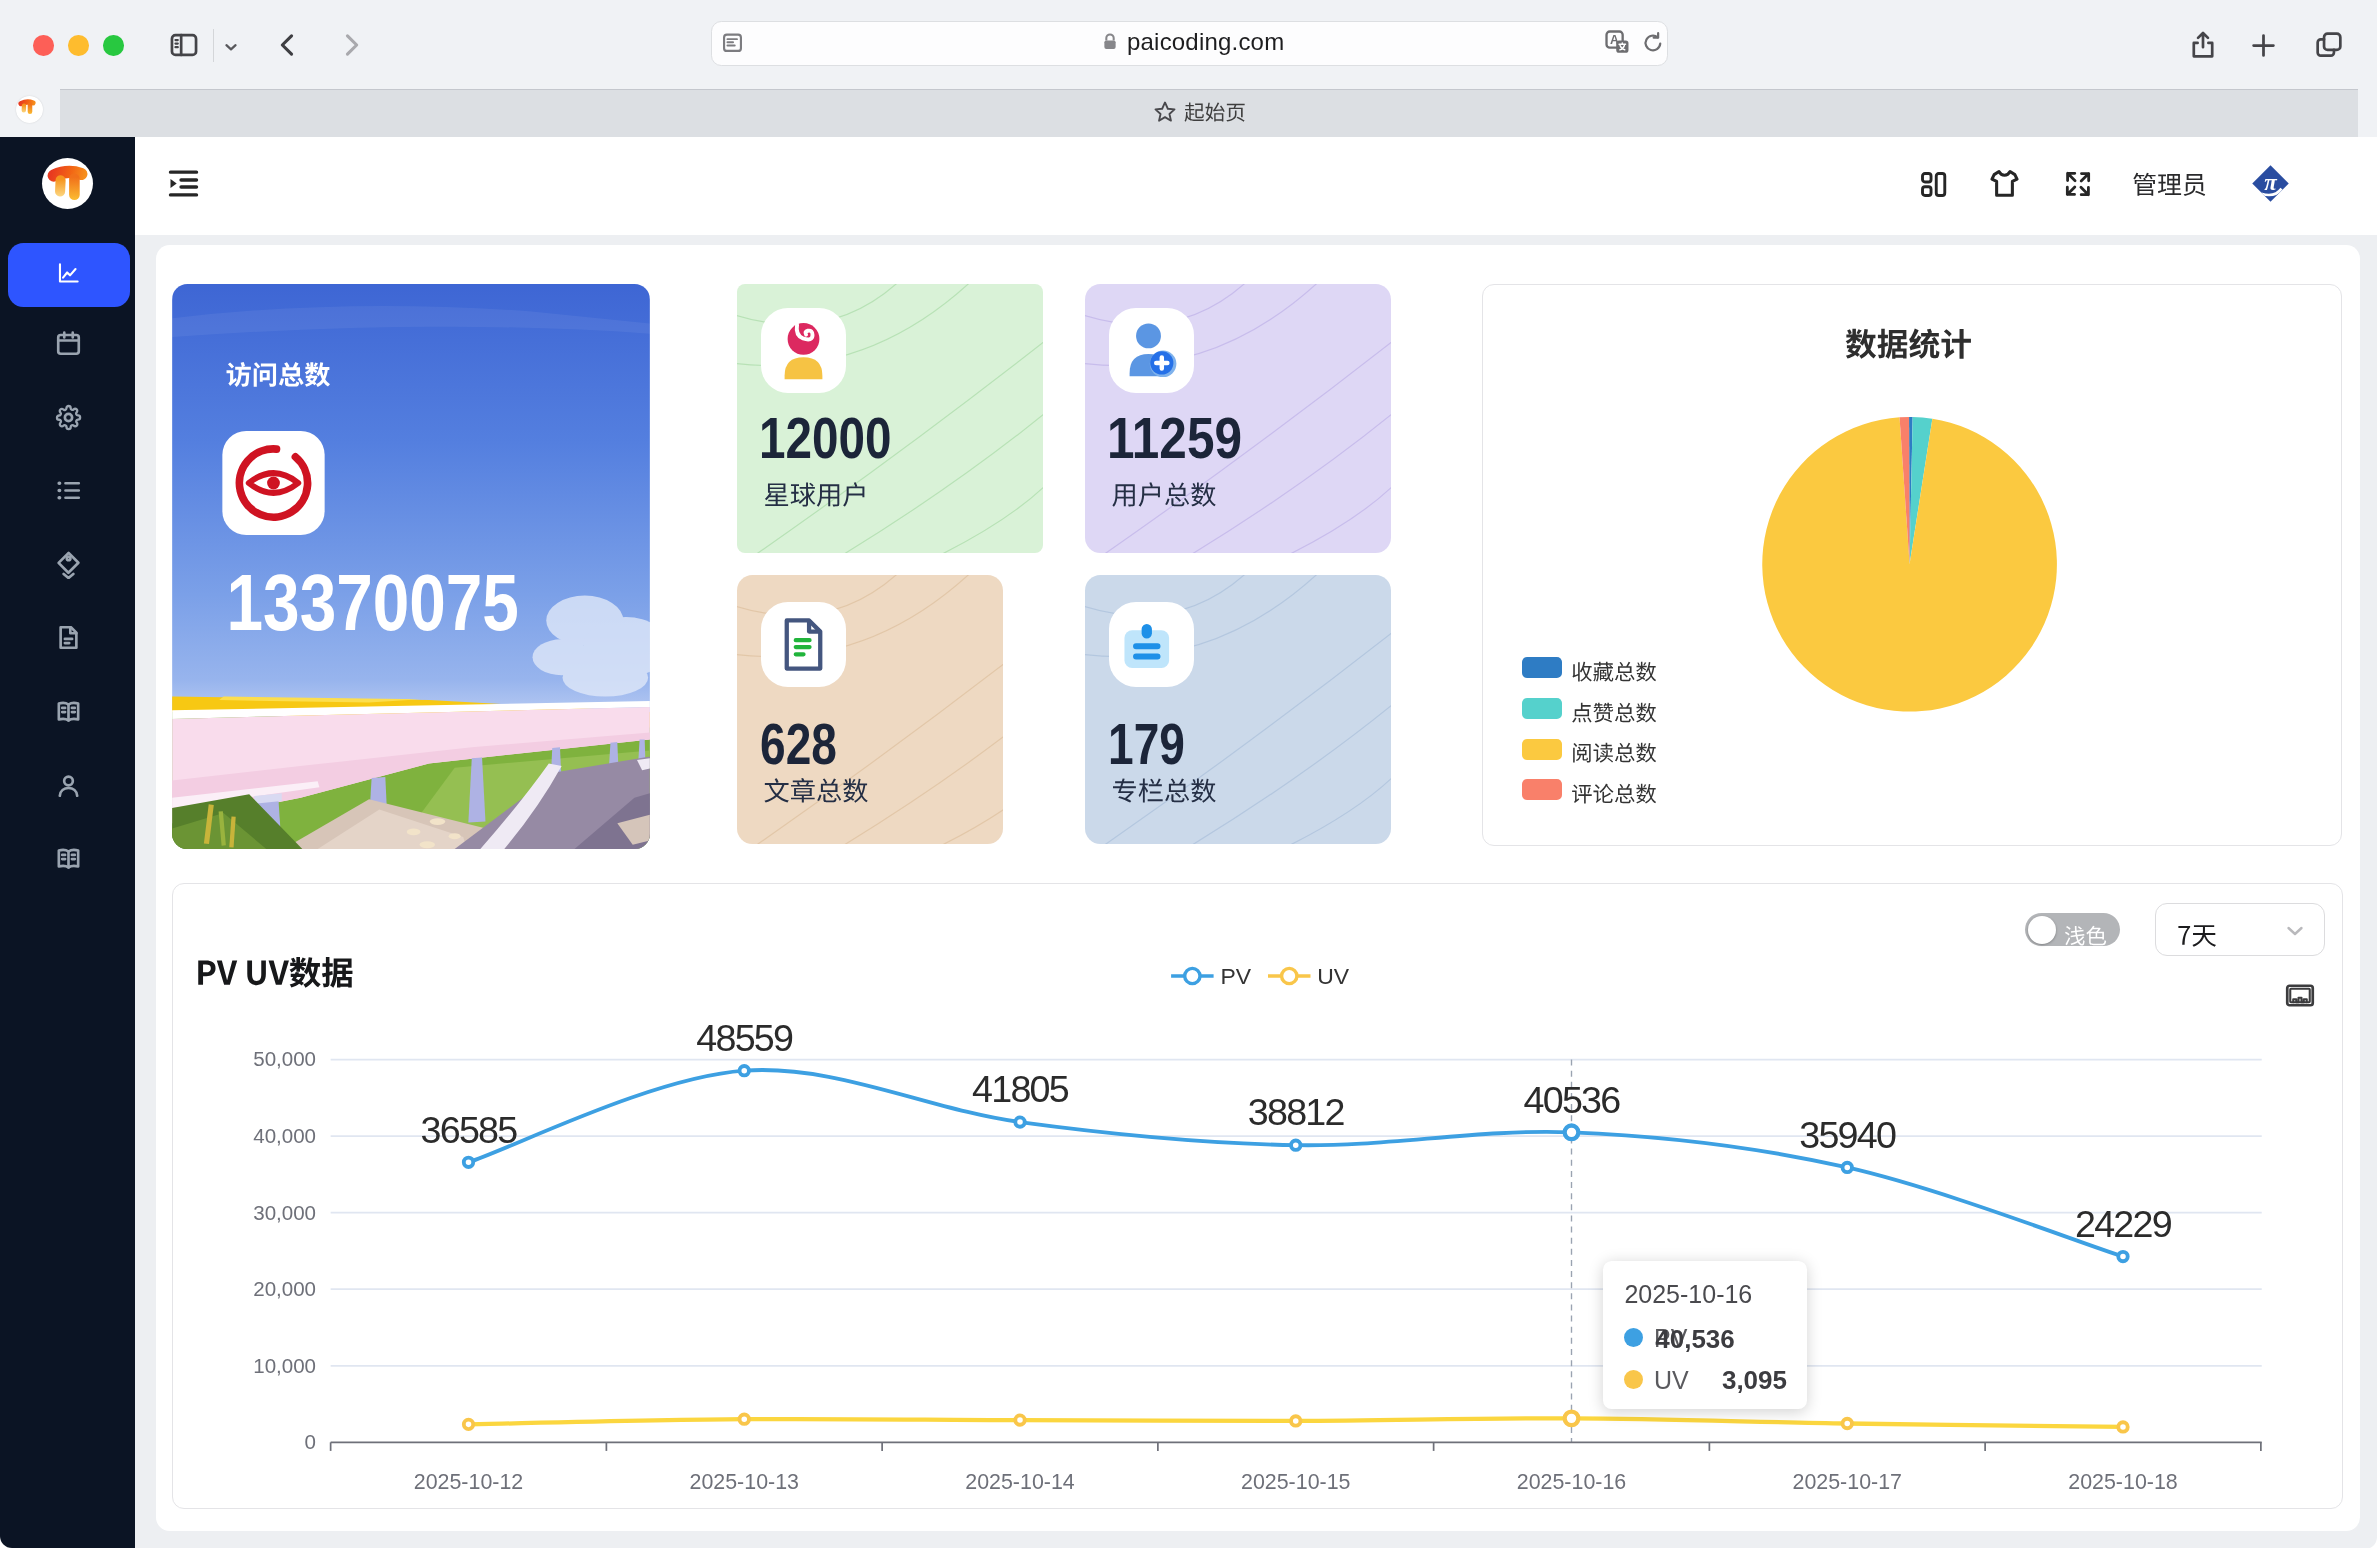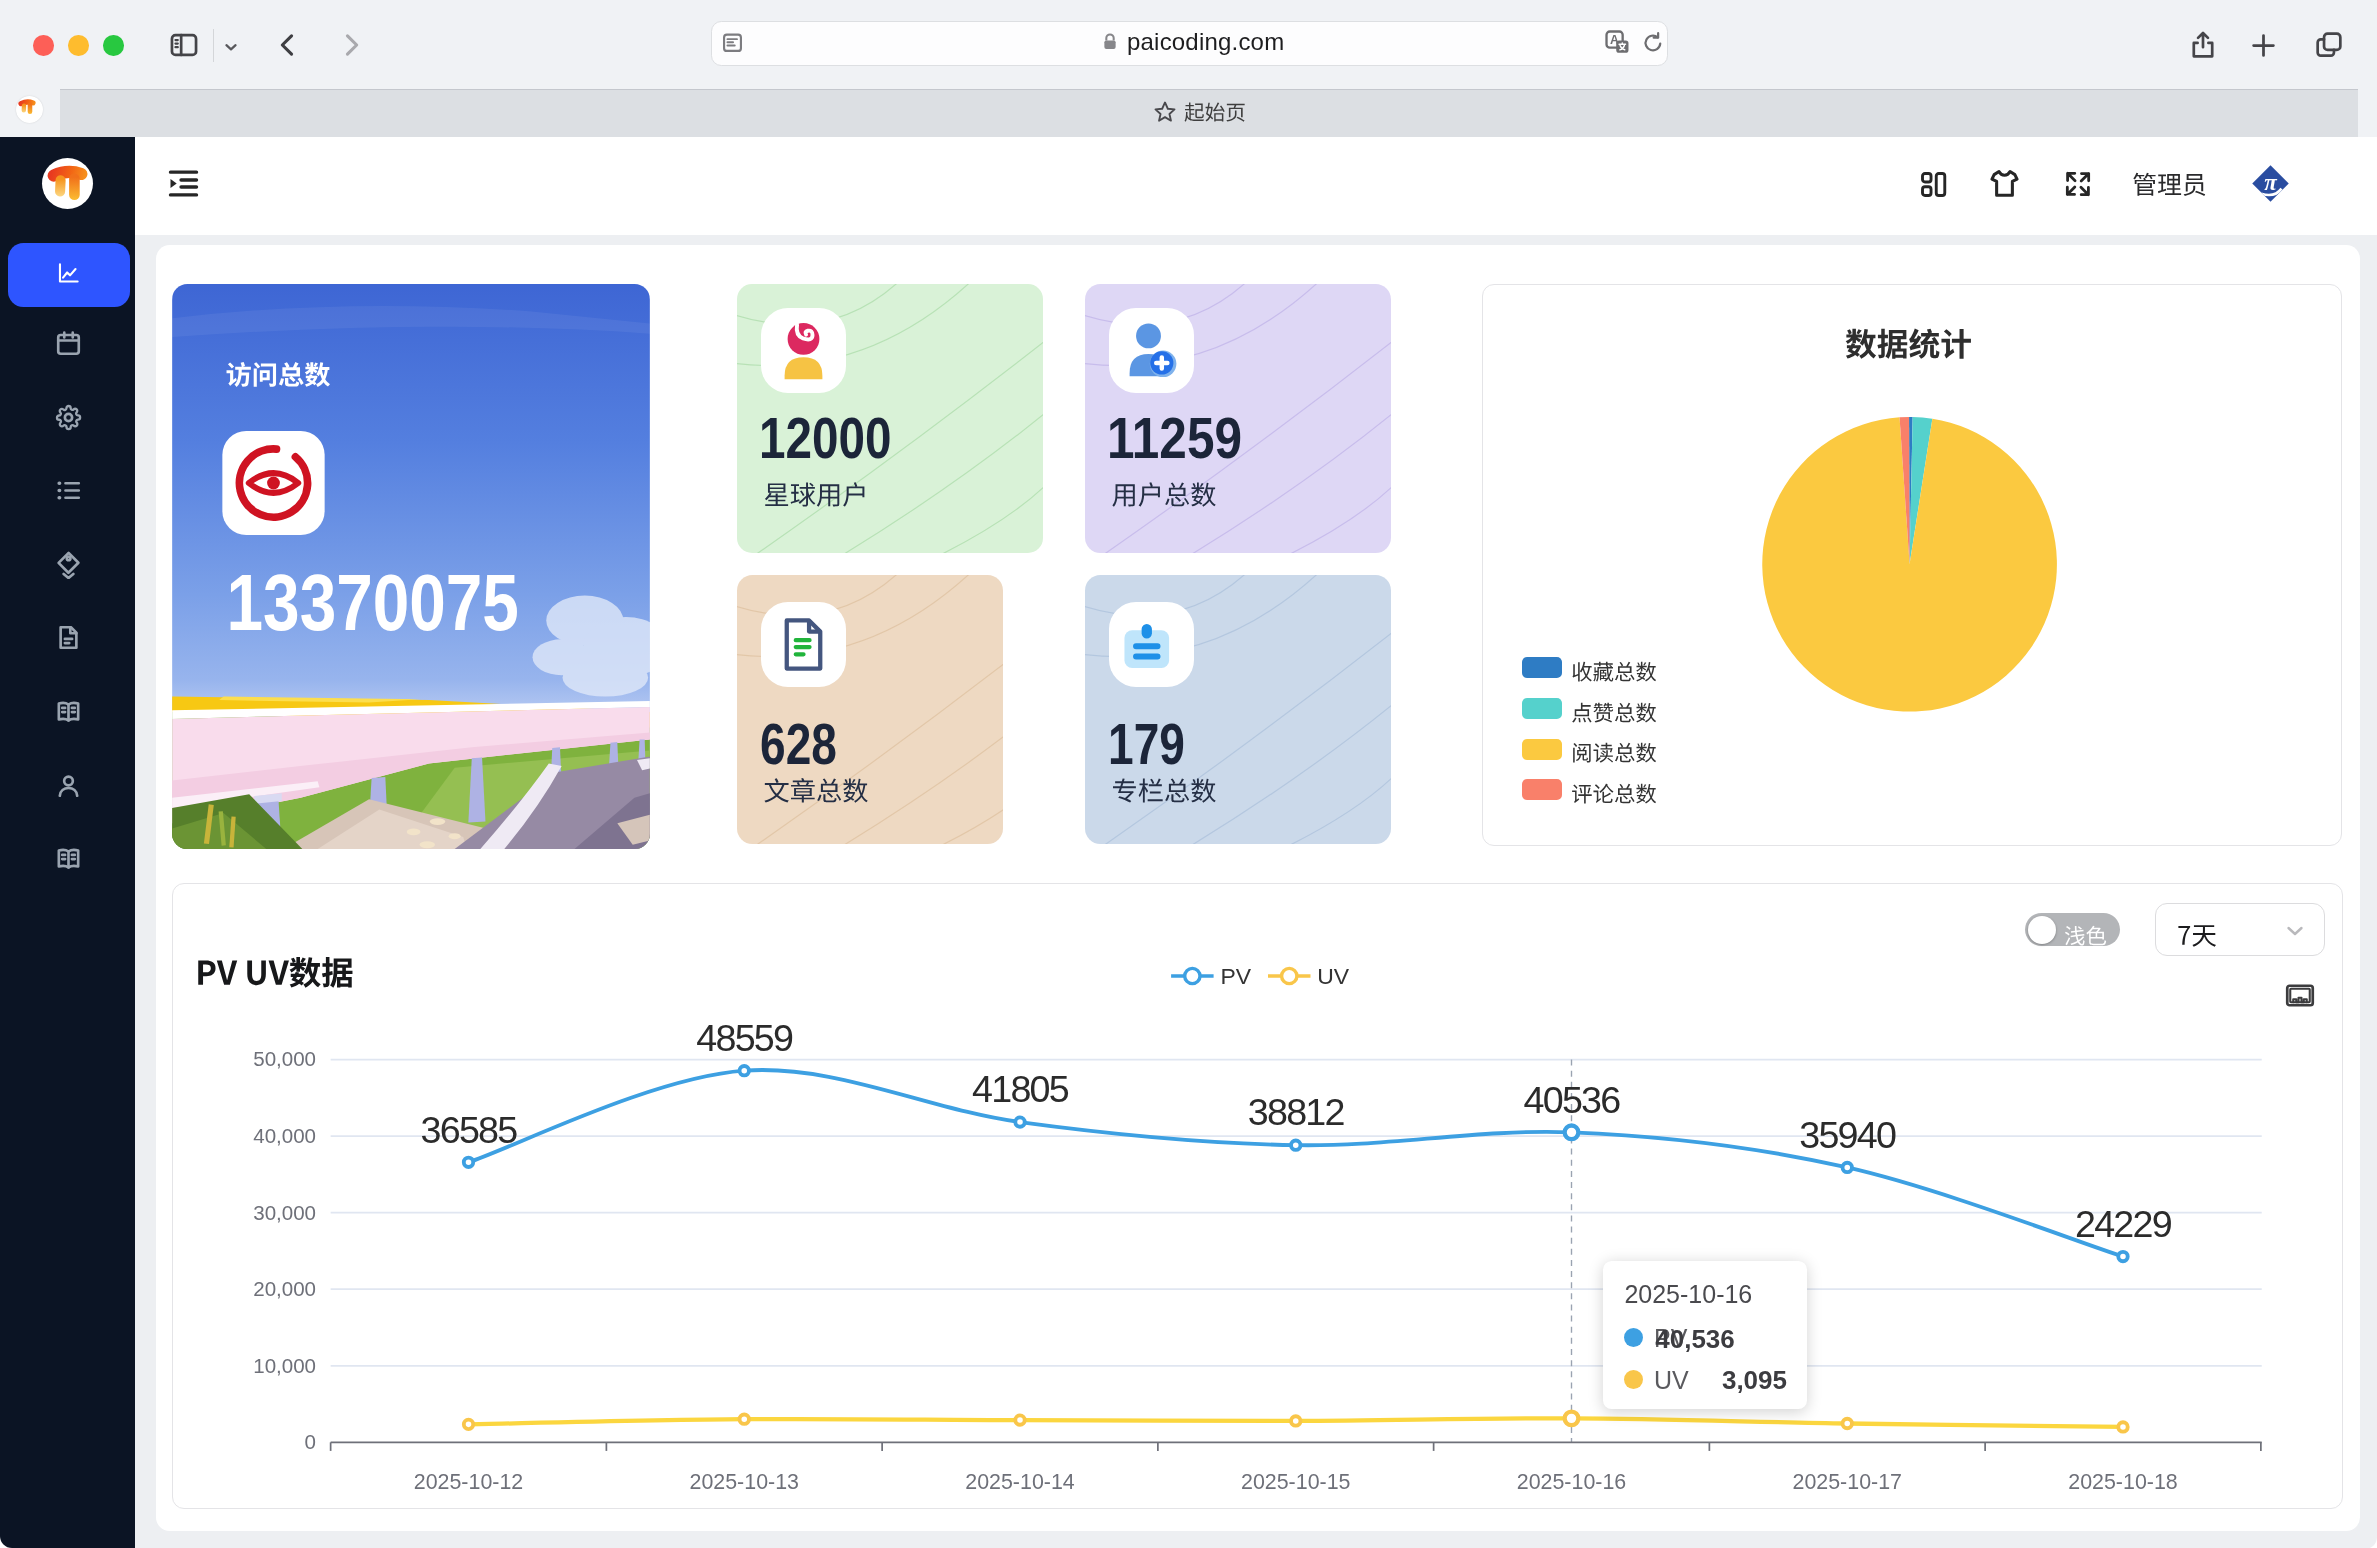--- a/index.html
+++ b/index.html
@@ -249,21 +249,21 @@
 <rect width="120" height="122" rx="28" fill="#fff"></rect>
 <path d="M85.7 30.4 A 40 40 0 1 1 63.5 21.2" stroke="#CF1322" stroke-width="9" fill="none" stroke-linecap="round"></path>
 <path d="M31 61 Q 60 38 89 61 Q 60 84 31 61 Z" fill="none" stroke="#CF1322" stroke-width="7" stroke-linejoin="round"></path>
 <circle cx="60" cy="61" r="7.5" fill="#CF1322"></circle>
 </svg></div>
 <svg width="343" height="94" viewBox="0 0 400 110" xmlns="http://www.w3.org/2000/svg" style="position:absolute;left:54px;top:255px">
         <text x="0" y="107" textLength="342" lengthAdjust="spacingAndGlyphs" font-family="Liberation Sans, sans-serif" font-size="94" font-weight="bold" fill="#fff">13370075</text>
       </svg>
 </div>
 
-<div class="abs" style="left:737px;top:284px;width:306px;height:269px;border-radius:15px;background:#D9F2D7;overflow:hidden">
+<div class="abs" style="left:737px;top:284px;width:306px;height:269px;border-radius:8px;background:#D9F2D7;overflow:hidden">
 <svg width="306" height="269" viewBox="0 0 357 314" xmlns="http://www.w3.org/2000/svg" style="position:absolute;left:0;top:0">
 <g stroke="#b2dfb0" stroke-width="1.4" fill="none" opacity="0.85">
 <path d="M-20 30 Q 107.1 78.5 196.35000000000002 -10"></path>
 <path d="M-20 90 Q 149.94 119.32000000000001 285.6 -15"></path>
 <path d="M10 324 Q 196.35000000000002 194.68 372 56.519999999999996"></path>
 <path d="M107.1 326 Q 257.03999999999996 235.5 371 141.3"></path>
 <path d="M221.34 324 Q 321.3 276.32 369 226.07999999999998"></path>
 </g>
       </svg>
 <div style="position:absolute;left:24px;top:24px;width:85px;height:85px;background:#fff;border-radius:27px"><svg width="85" height="85" viewBox="0 0 99 99" xmlns="http://www.w3.org/2000/svg">

